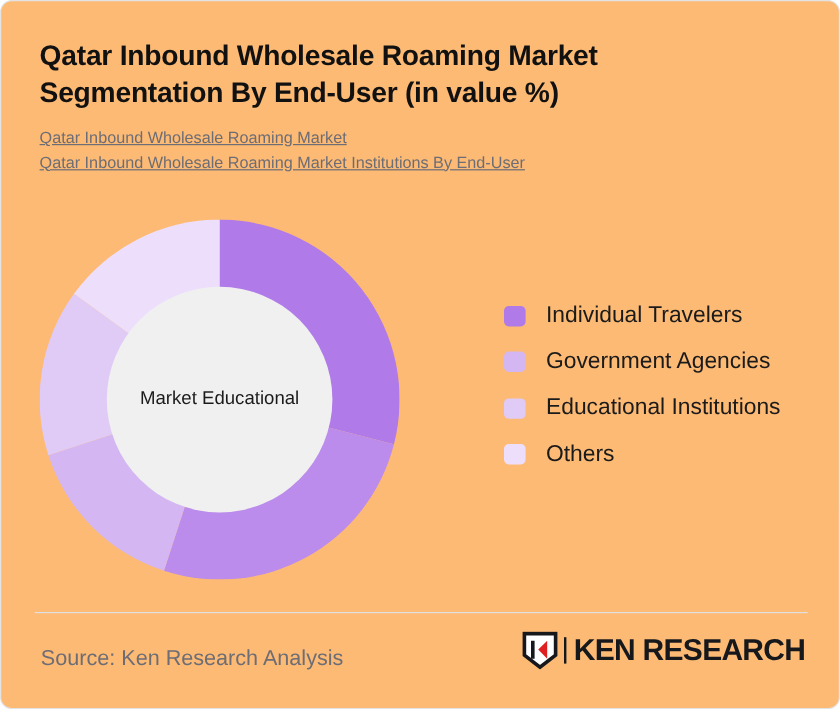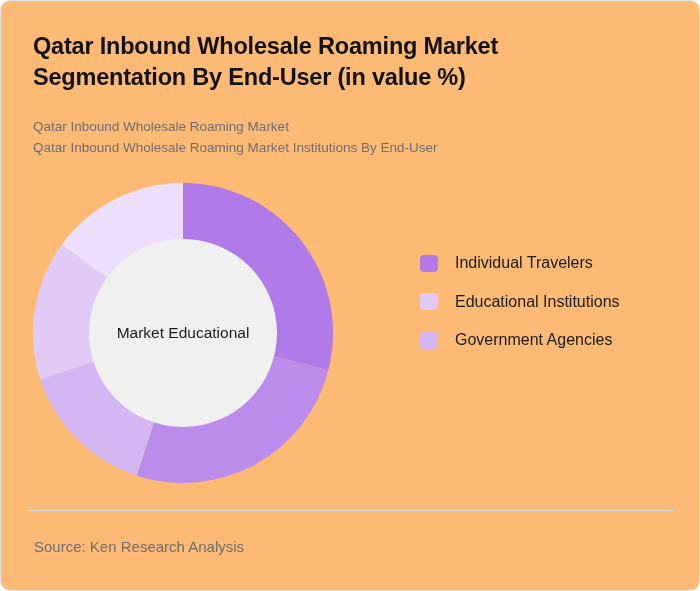--- a/index.html
+++ b/index.html
@@ -27,25 +27,26 @@
     width: 560px;
     font-size: 23.5px;
     font-weight: bold;
     line-height: 1.32;
     color: #111111;
     letter-spacing: -0.2px;
   }
   .subtitles {
     position: absolute;
     left: 32px;
-    top: 116px;
+    top: 104px;
     width: 600px;
     font-size: 13.5px;
     line-height: 1.52;
     color: #6d6d75;
+    text-decoration: underline;
   }
   .subtitle-line { display: block; }
 
   
   .chart-area {
     position: absolute;
     left: 0px;
     top: 160px;
     width: 400px;
     height: 345px;
@@ -85,39 +86,39 @@
     height: 38.5px;
   }
   .legend-swatch {
     width: 18px;
     height: 17px;
     border-radius: 4px;
     flex: 0 0 auto;
   }
   .legend-label {
     margin-left: 17px;
-    font-size: 16px;
+    font-size: 19px;
     color: #1b1b1b;
     white-space: nowrap;
   }
 
   
   .divider {
     position: absolute;
     left: 28px;
     top: 509px;
     width: 644px;
     height: 1px;
     background: #e0e0e0;
   }
   .source {
     position: absolute;
     left: 33px;
     top: 537px;
-    font-size: 15px;
+    font-size: 18px;
     color: #6d6d75;
   }
   .logo {
     position: absolute;
     right: 28px;
     top: 524px;
     display: flex;
     align-items: center;
     height: 34px;
   }
@@ -164,27 +165,40 @@
       <div class="center-label">Market Educational</div>
     </div>
   </div>
 
   <div class="legend" id="legend">
       <div class="legend-item">
         <span class="legend-swatch" style="background: rgb(176, 122, 232);"></span>
         <span class="legend-label">Individual Travelers</span>
       </div>
       <div class="legend-item">
+        <span class="legend-swatch" style="background: rgb(212, 183, 242);"></span>
+        <span class="legend-label">Government Agencies</span>
+      </div>
+      <div class="legend-item">
         <span class="legend-swatch" style="background: rgb(224, 202, 246);"></span>
         <span class="legend-label">Educational Institutions</span>
       </div>
       <div class="legend-item">
-        <span class="legend-swatch" style="background: rgb(212, 183, 242);"></span>
-        <span class="legend-label">Government Agencies</span>
+        <span class="legend-swatch" style="background: rgb(237, 223, 251);"></span>
+        <span class="legend-label">Others</span>
       </div>
     </div>
 
   <div class="divider"></div>
 
   <div class="source">Source: Ken Research Analysis</div>
 
+  <div class="logo">
+    <svg class="logo-mark" width="30" height="32" viewBox="0 0 30 32">
+      <path d="M2 2 H28 V20 L15 30 L2 20 Z" fill="#ffffff" stroke="#16181c" stroke-width="3"></path>
+      <path d="M9 8 V23" stroke="#16181c" stroke-width="3" fill="none"></path>
+      <path d="M21 8 L13.5 15.2 L21 23 Z" fill="#e02020"></path>
+    </svg>
+    <div class="logo-divider"></div>
+    <div class="logo-text">KEN RESEARCH</div>
+  </div>
 
 </div>
 
 </body></html>

